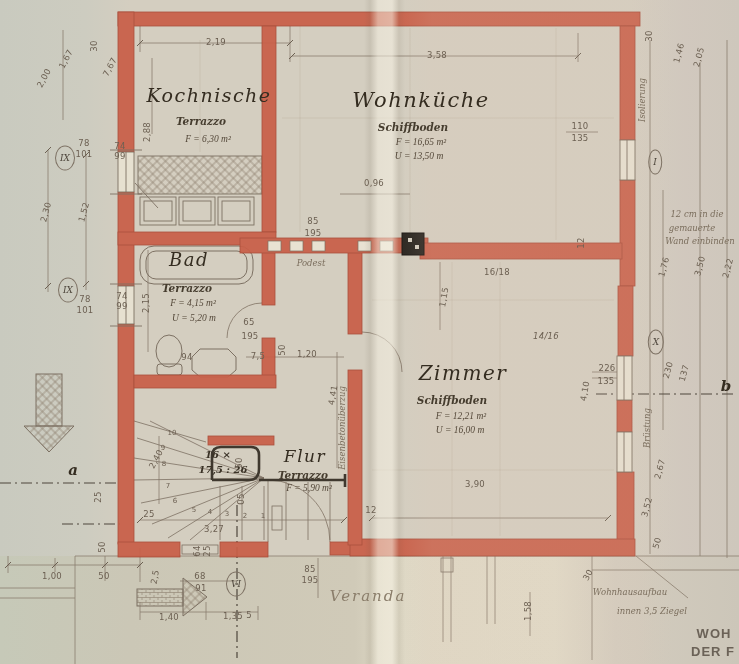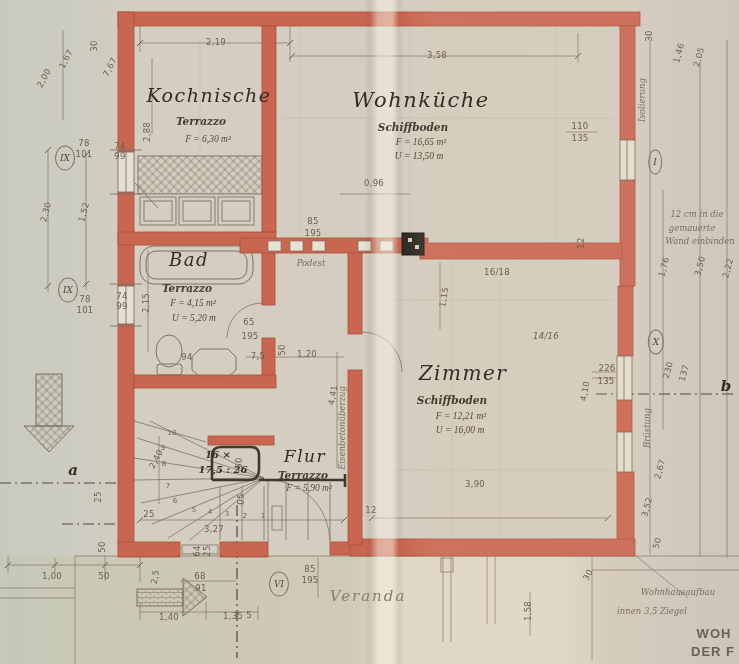--- a/index.html
+++ b/index.html
@@ -272,25 +272,25 @@
       <span class="ann tiny" style="left: 227px; top: 514px;">3</span>
       <span class="ann tiny" style="left: 245px; top: 516px;">2</span>
       <span class="ann tiny" style="left: 263px; top: 516px;">1</span>
       <span class="ann note" style="left: 311px; top: 263px;">Podest</span>
       <span class="ann note" style="left: 642px; top: 100px; transform: translate(-50%, -50%) rotate(-90deg);">Isolierung</span>
       <span class="ann note" style="left: 647px; top: 428px; transform: translate(-50%, -50%) rotate(-90deg);">Brüstung</span>
       <span class="ann note" style="left: 342px; top: 428px; transform: translate(-50%, -50%) rotate(-90deg);">Eisenbetonüberzug</span>
       <span class="ann note" style="left: 697px; top: 214px;">12 cm in die</span>
       <span class="ann note" style="left: 692px; top: 228px;">gemauerte</span>
       <span class="ann note" style="left: 700px; top: 241px;">Wand einbinden</span>
-      <span class="ann note" style="left: 630px; top: 592px; margin-left: 48px;">Wohnhausaufbau</span>
+      <span class="ann note" style="left: 630px; top: 592px;">Wohnhausaufbau</span>
       <span class="ann note" style="left: 652px; top: 611px;">innen 3,5 Ziegel</span>
       <span class="ann axis" style="left: 65px; top: 158px;">IX</span>
       <span class="ann axis" style="left: 68px; top: 290px;">IX</span>
       <span class="ann axis" style="left: 655px; top: 162px;">I</span>
       <span class="ann axis" style="left: 656px; top: 342px;">X</span>
-      <span class="ann axis" style="left: 236px; top: 584px; margin-left: 43px;">VI</span>
+      <span class="ann axis" style="left: 236px; top: 584px;">VI</span>
       <span class="ann axis-letter" style="left: 73px; top: 470px;">a</span>
       <span class="ann axis-letter" style="left: 726px; top: 386px;">b</span>
       <span class="ann print" style="left: 714px; top: 633px;">WOH</span>
       <span class="ann print" style="left: 713px; top: 651px;">DER F</span>
     </div>
 </div>
 
 </body></html>

